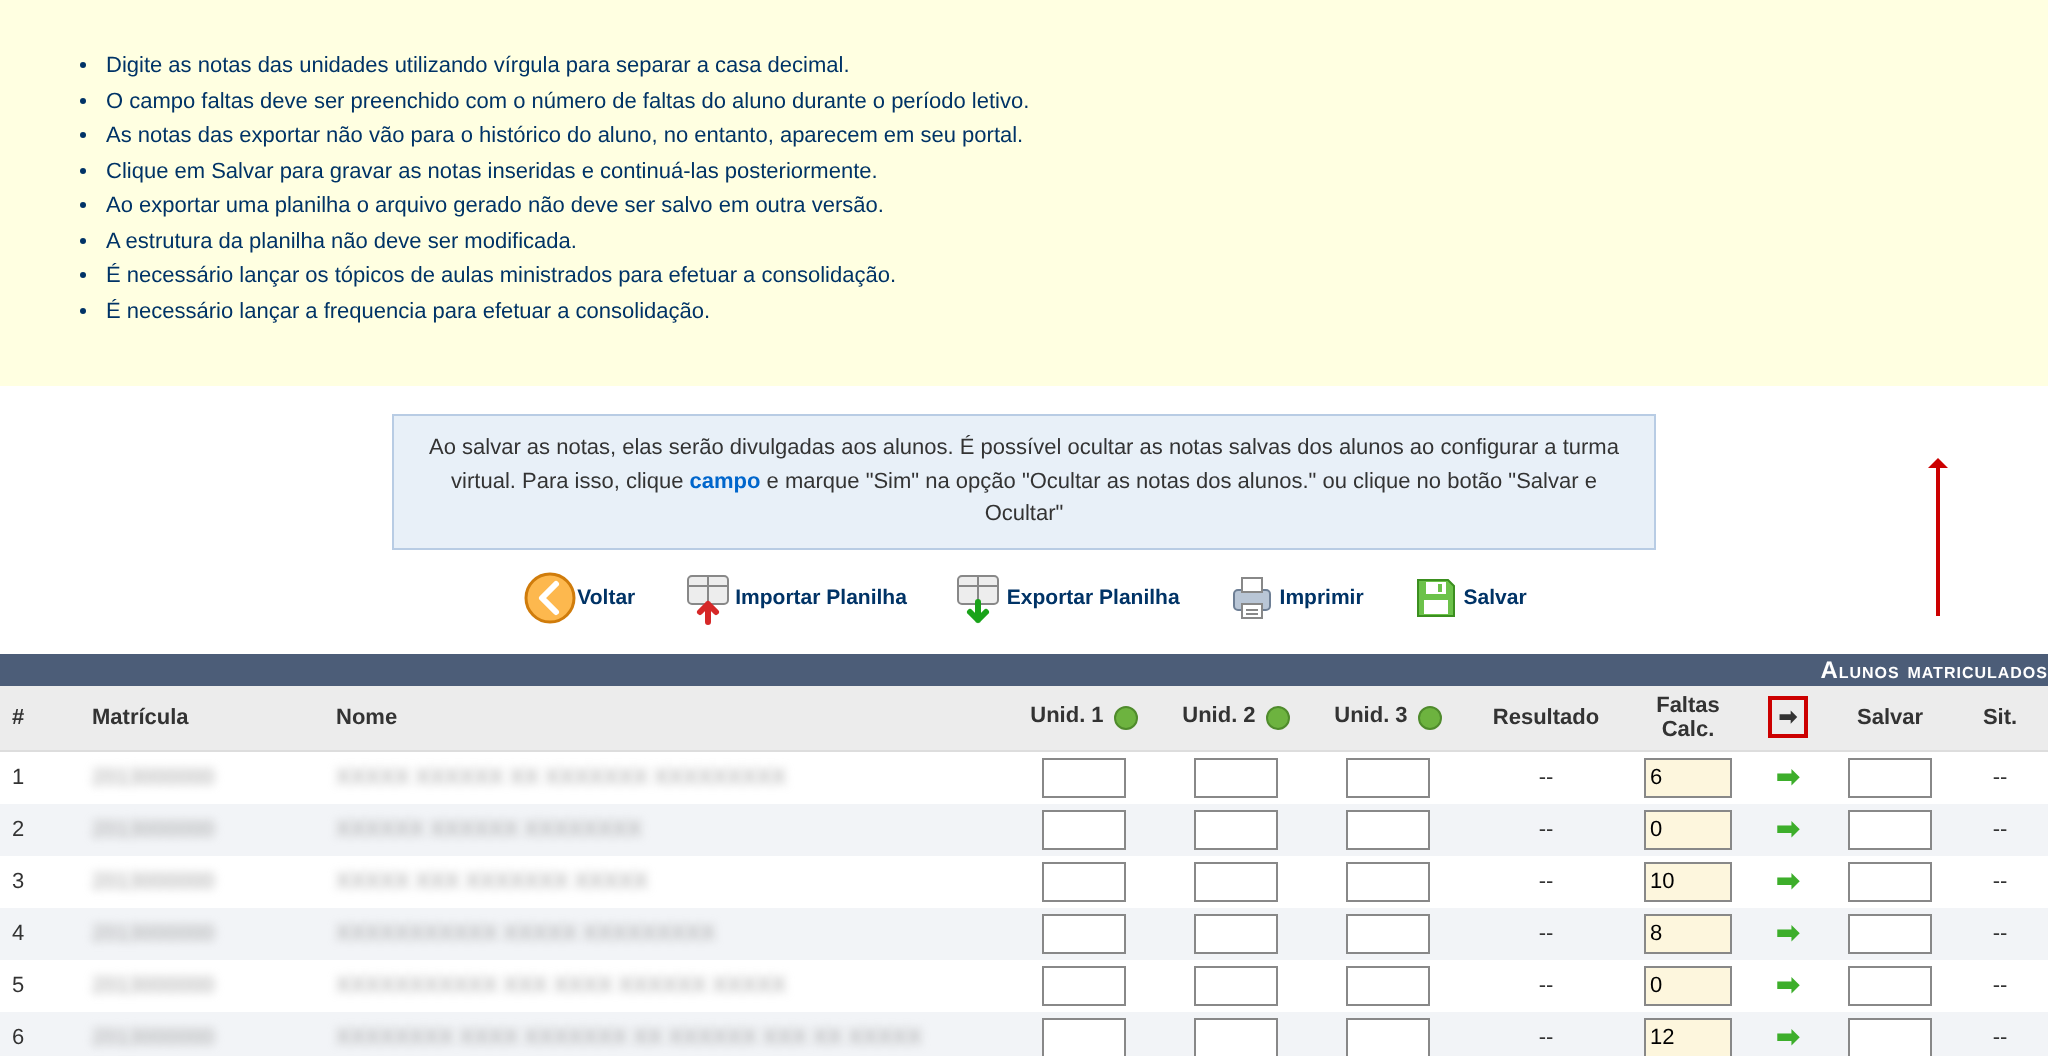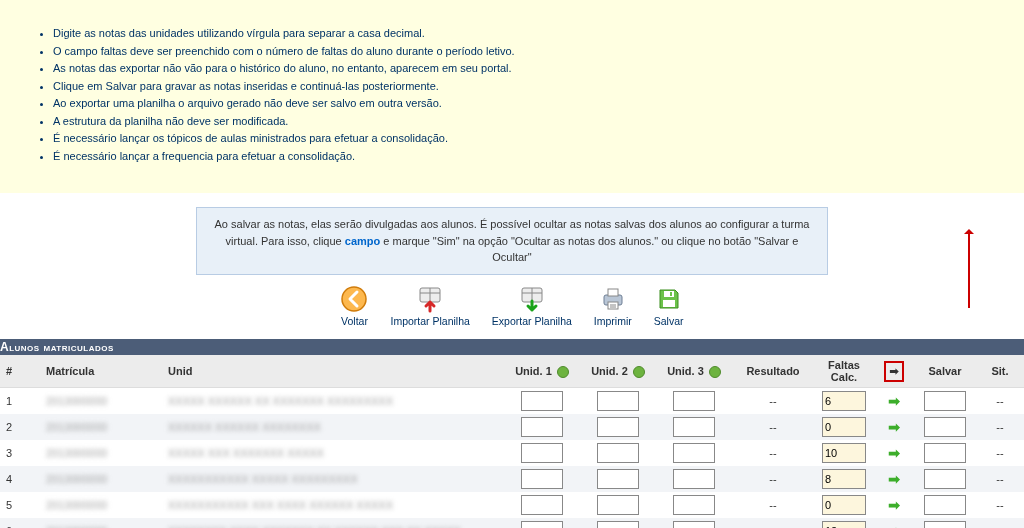--- a/index.html
+++ b/index.html
@@ -3,23 +3,23 @@
 <meta charset="utf-8">
 <style>
 body{margin:0;font-family:Verdana,Arial,sans-serif;font-size:11px;color:#333;background:#fff;width:1024px}
 .infobox{background:#FFFFE1;padding:8px 20px 12px;margin:0}
 .infobox ul{margin:17px;padding-left:16px}
 .infobox li{color:#003366;font-size:11px;margin:1px 0;line-height:1.5}
 .notice{width:610px;margin:14px auto 8px;border:1px solid #B8CCE4;background:#E8F0F8;padding:8px 10px;text-align:center;color:#333;font-size:11px;line-height:1.5}
 .notice strong{font-weight:normal}
 .notice a{color:#0066CC;font-weight:bold;text-decoration:none}
 .toolbar{display:flex;justify-content:center;gap:22px;margin:10px 0 12px}
-.toolbar .btn{display:flex;flex-direction:column;align-items:center;text-decoration:none;color:#003366;font-weight:normal;font-size:10.5px;text-align:center;line-height:1.2;cursor:pointer}
+.toolbar .btn{display:flex;flex-direction:row;align-items:center;text-decoration:none;color:#003366;font-weight:bold;font-size:10.5px;text-align:center;line-height:1.2;cursor:pointer}
 .toolbar .btn .ico{width:28px;height:28px;margin-bottom:2px;display:flex;align-items:center;justify-content:center}
-.section-h{background:#4C5D78;color:#fff;text-align:left;font-variant:small-caps;font-weight:bold;padding:1px 0;font-size:12px;letter-spacing:.5px}
+.section-h{background:#4C5D78;color:#fff;text-align:right;font-variant:small-caps;font-weight:bold;padding:1px 0;font-size:12px;letter-spacing:.5px}
 table.grid{width:100%;border-collapse:collapse}
 table.grid th{background:#ECECEC;color:#333;font-weight:bold;font-size:11px;padding:4px 6px;border-bottom:1px solid #ddd;text-align:center}
 table.grid th.left{text-align:left}
 table.grid td{padding:3px 6px;font-size:11px;text-align:center}
 table.grid tr.row-even td{background:#fff}
 table.grid tr.row-odd td{background:#F2F4F7}
 table.grid td.left{text-align:left}
 .blur{color:transparent;text-shadow:0 0 4px #999;filter:blur(1px);display:inline-block}
 .inp{width:38px;height:16px;border:1px solid #888;font-size:11px;text-align:center;padding:1px}
 .inp-calc{width:38px;height:16px;border:1px solid #888;font-size:11px;text-align:left;padding:1px 2px;background:#FDF6DD}
@@ -110,21 +110,21 @@
 
 <div class="callout"></div>
 
 <div class="section-h">Alunos matriculados</div>
 
 <table class="grid">
   <thead>
     <tr>
       <th class="left" style="width:28px">#</th>
       <th class="left" style="width:110px">Matrícula</th>
-      <th class="left">Unid</th>
+      <th class="left">Nome</th>
       <th style="width:64px"><span>Unid. 1</span> <span class="green-dot"></span></th>
       <th style="width:64px"><span>Unid. 2</span> <span class="green-dot"></span></th>
       <th style="width:64px"><span>Unid. 3</span> <span class="green-dot"></span></th>
       <th style="width:70px">Resultado</th>
       <th style="width:48px">Faltas Calc.</th>
       <th style="width:28px"><span class="arrow-head-box">➡</span></th>
       <th style="width:50px">Salvar</th>
       <th style="width:36px">Sit.</th>
     </tr>
   </thead>

